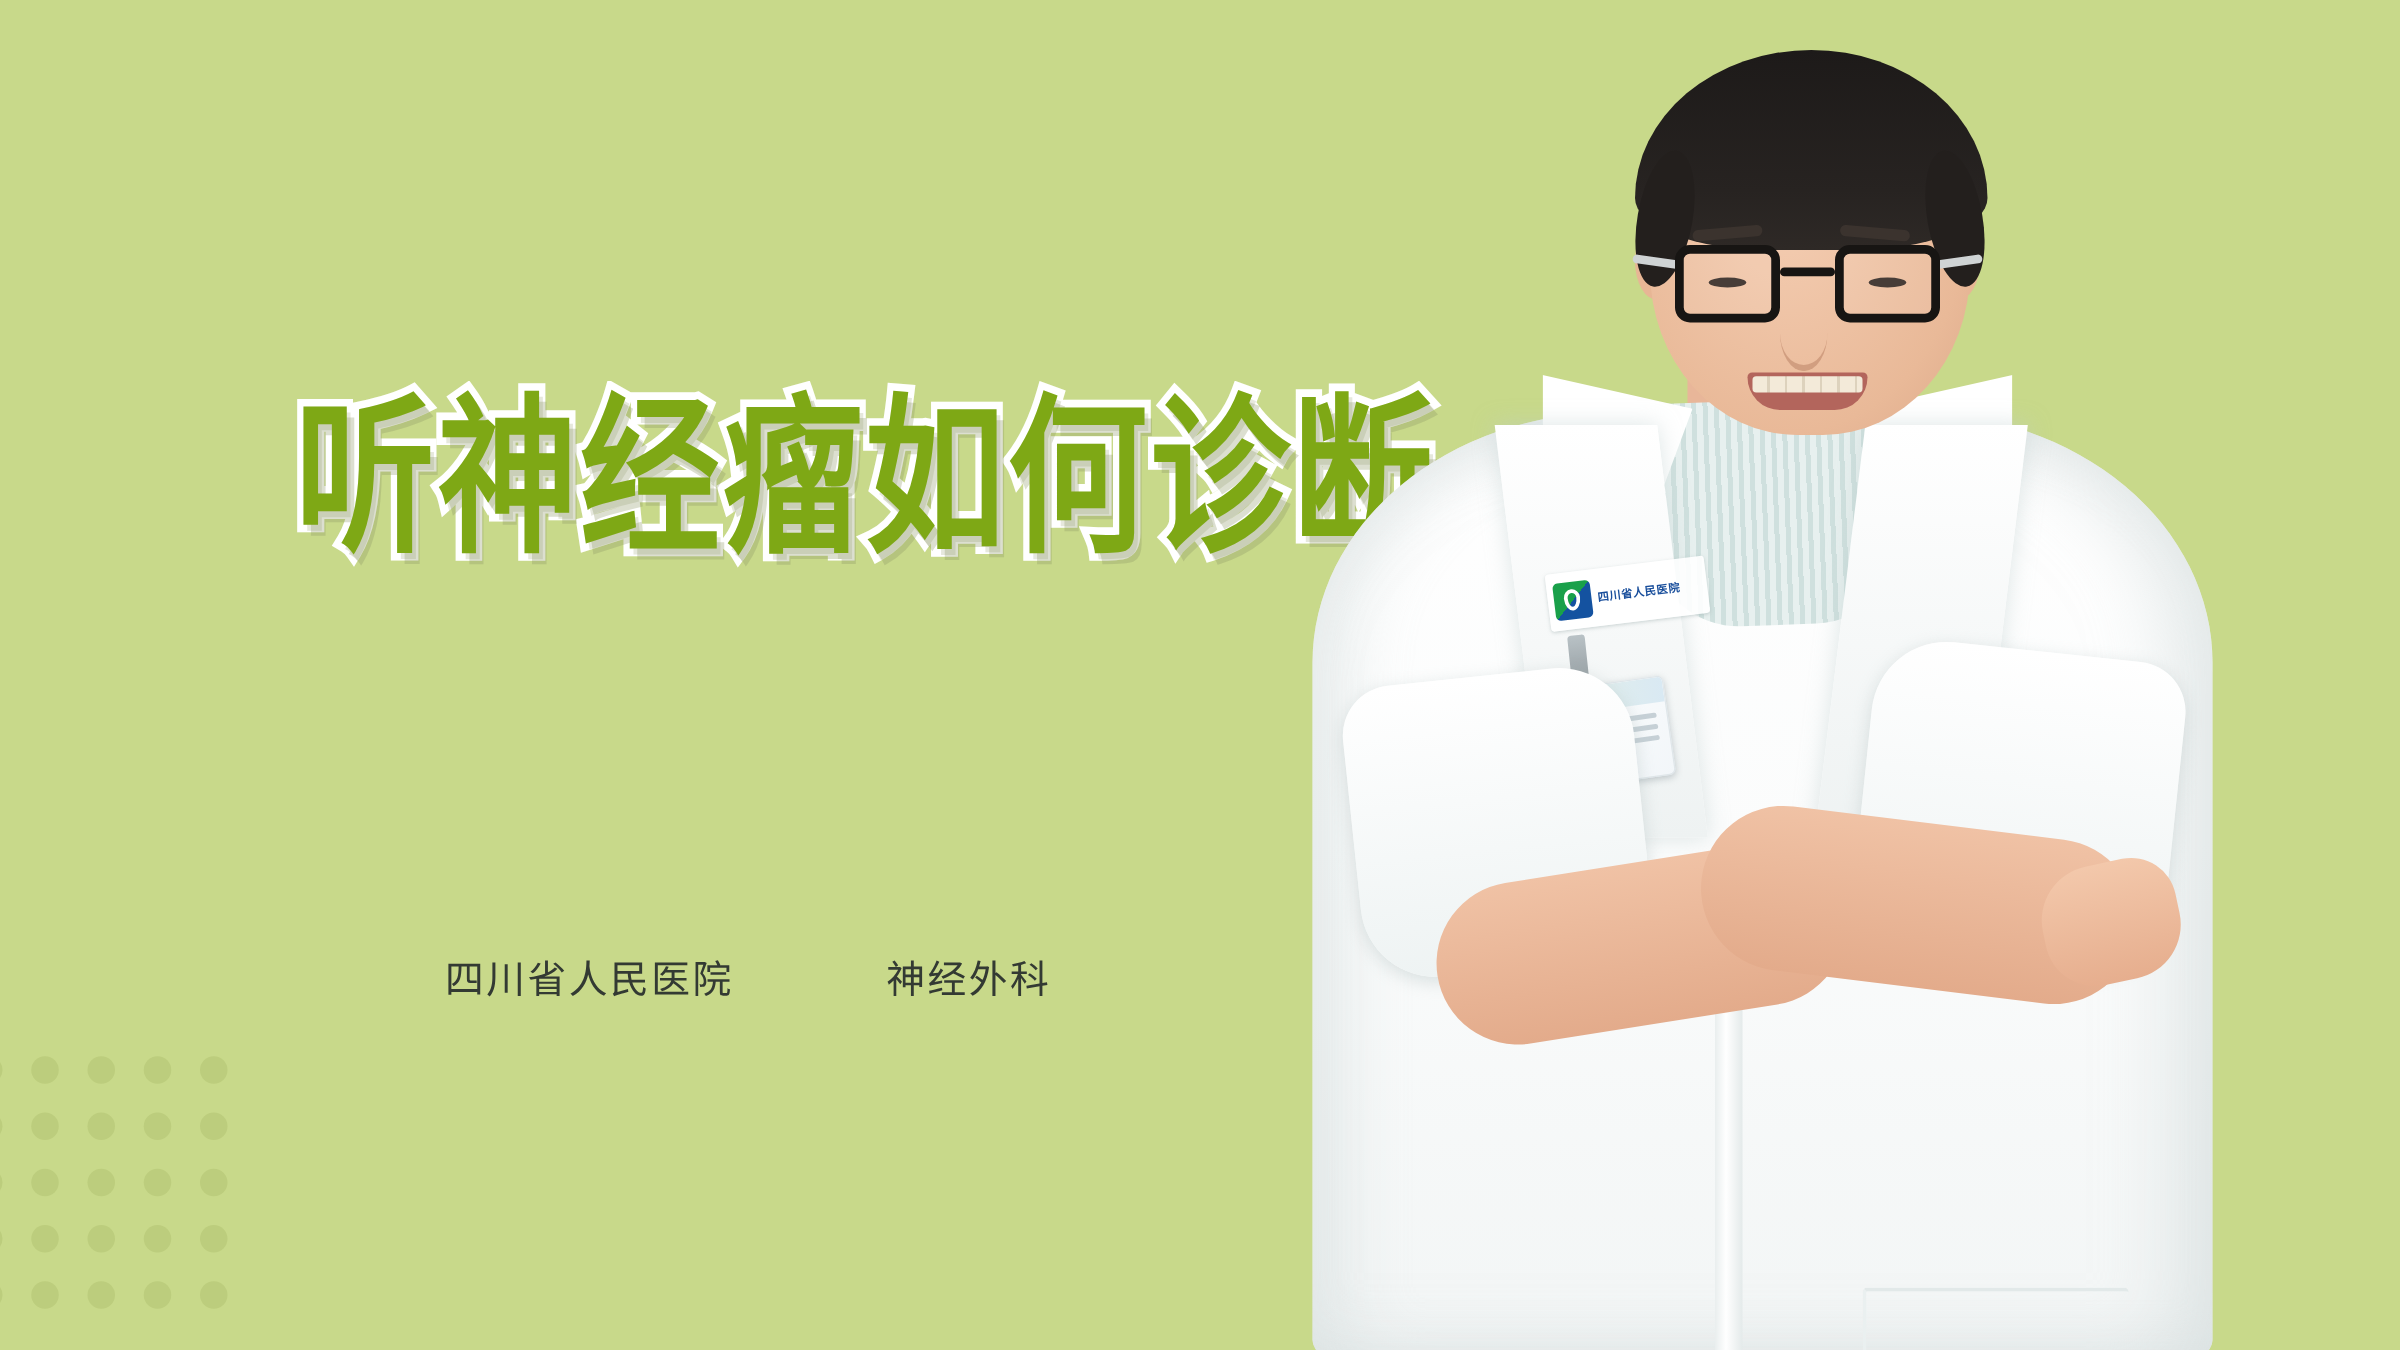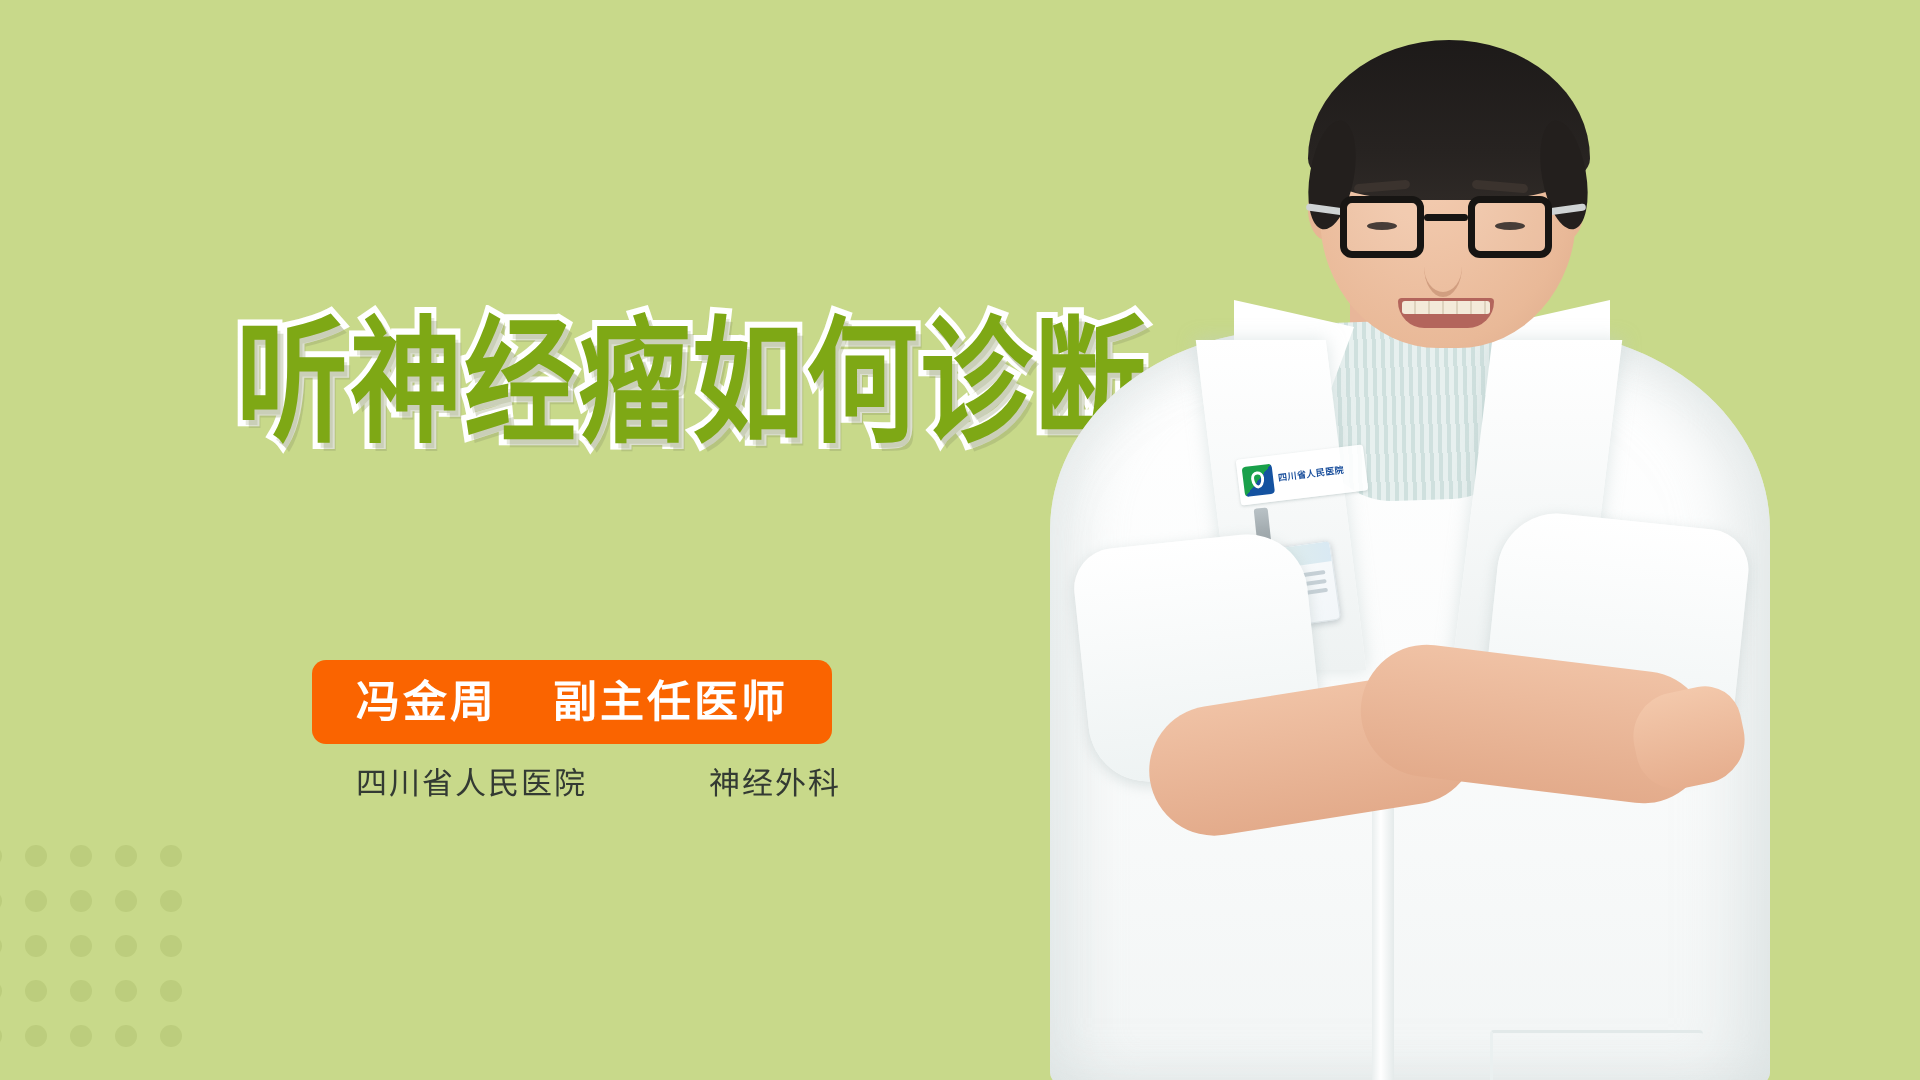--- a/index.html
+++ b/index.html
@@ -539,24 +539,20 @@
       <span class="dot" style="width: 26px; height: 26px; left: 200px; top: 200px; background: rgb(188, 205, 125);"></span>
       <span class="dot" style="width: 26px; height: 26px; left: 0px; top: 250px; background: rgb(188, 205, 125);"></span>
       <span class="dot" style="width: 26px; height: 26px; left: 50px; top: 250px; background: rgb(188, 205, 125);"></span>
       <span class="dot" style="width: 26px; height: 26px; left: 100px; top: 250px; background: rgb(188, 205, 125);"></span>
       <span class="dot" style="width: 26px; height: 26px; left: 150px; top: 250px; background: rgb(188, 205, 125);"></span>
       <span class="dot" style="width: 26px; height: 26px; left: 200px; top: 250px; background: rgb(188, 205, 125);"></span>
     </div>
 
   <h1 id="headline">听神经瘤如何诊断</h1>
 
-  <div id="name-badge">
-    <span class="badge-text">冯金周</span>
-    <span class="badge-text">副主任医师</span>
-  </div>
 
   <div id="affiliation">
     <span>四川省人民医院</span>
     <span>神经外科</span>
   </div>
 
   <div id="doctor">
     <div class="coat"></div>
 
     <div class="neck"></div>

